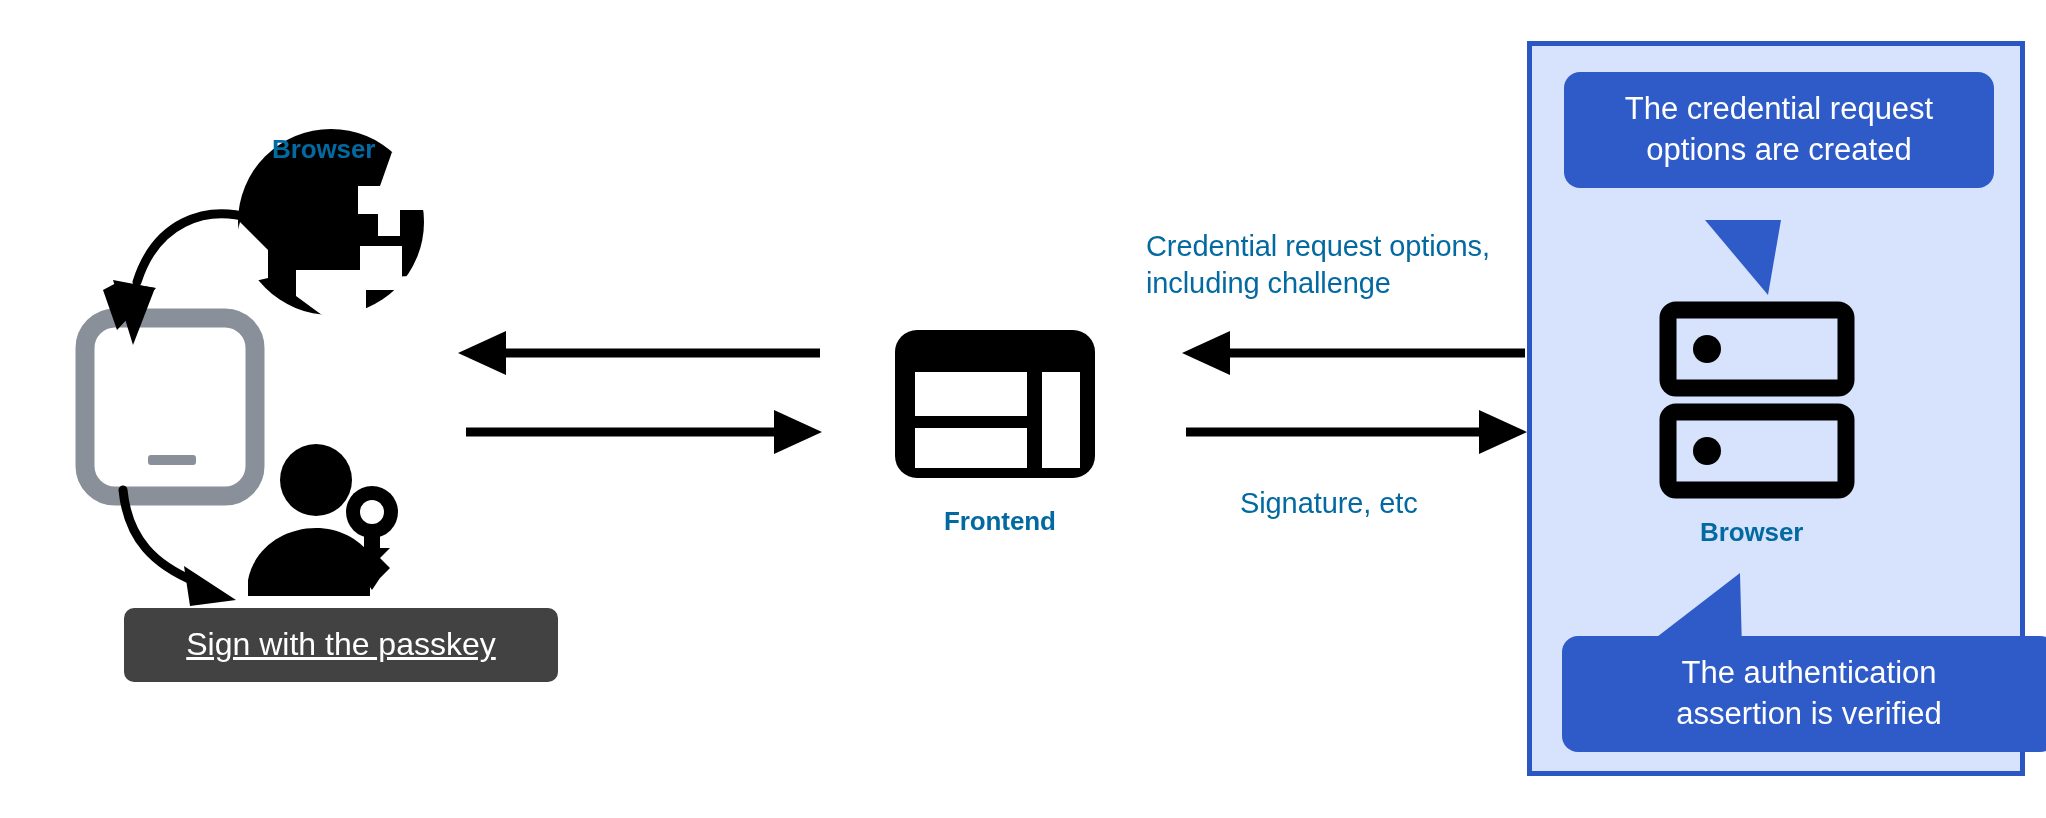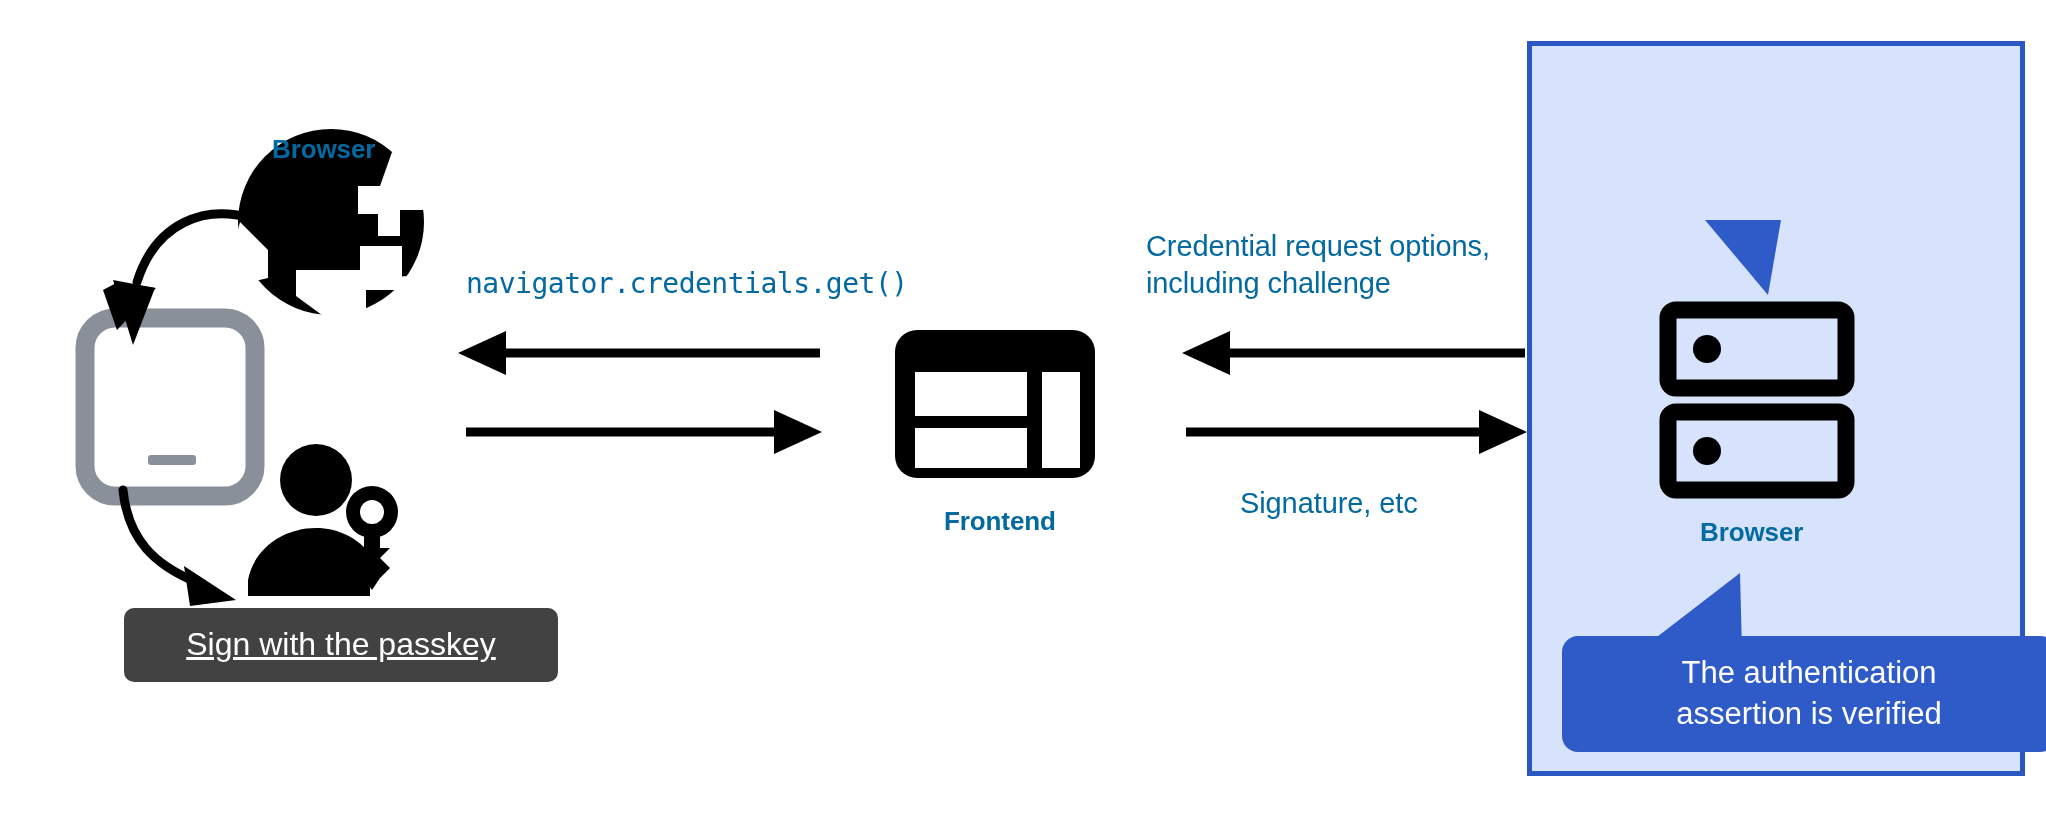--- a/index.html
+++ b/index.html
@@ -178,31 +178,32 @@
       <circle cx="1707" cy="349" r="14" fill="#000000"></circle>
       <rect x="1668" y="412" width="178" height="78" rx="8" fill="none" stroke="#000000" stroke-width="17"></rect>
       <circle cx="1707" cy="451" r="14" fill="#000000"></circle>
     </g>
 
   </svg>
 
   <div class="label bold" style="left:272px; top:133px;">Browser</div>
 
 
-  <div class="label mono" style="left:466px; top:266px;">navigator.credentials.get()</div>
 
 
   <div class="label bold" style="left:944px; top:505px;">Frontend</div>
 
   <div class="label" style="left:1146px; top:228px;">Credential request options,
 including challenge</div>
 
   <div class="label" style="left:1240px; top:485px;text-align:center;">Signature, etc</div>
 
   <div class="label bold" style="left:1700px; top:516px;">Browser</div>
 
+  <div class="callout callout-top">The credential request
+options are created</div>
 
   <div class="callout callout-bot">The authentication
 assertion is verified</div>
 
   <div class="tooltip-dark">Sign with the passkey</div>
 
 </div>
 
 </body></html>

